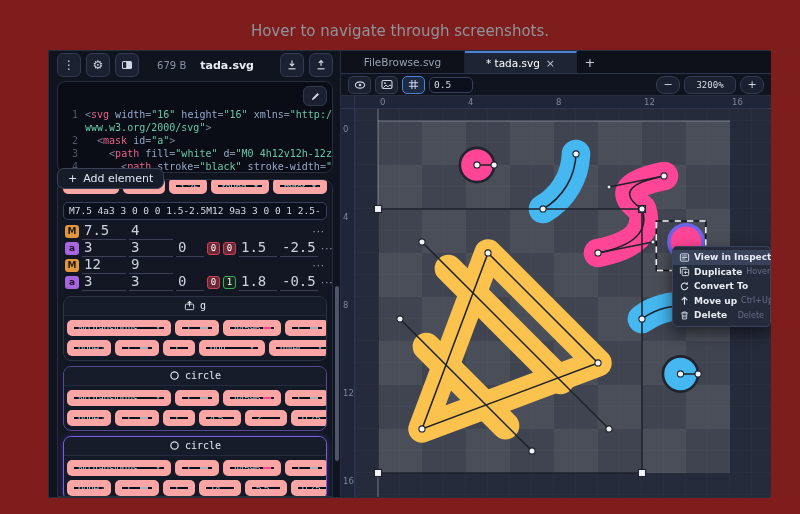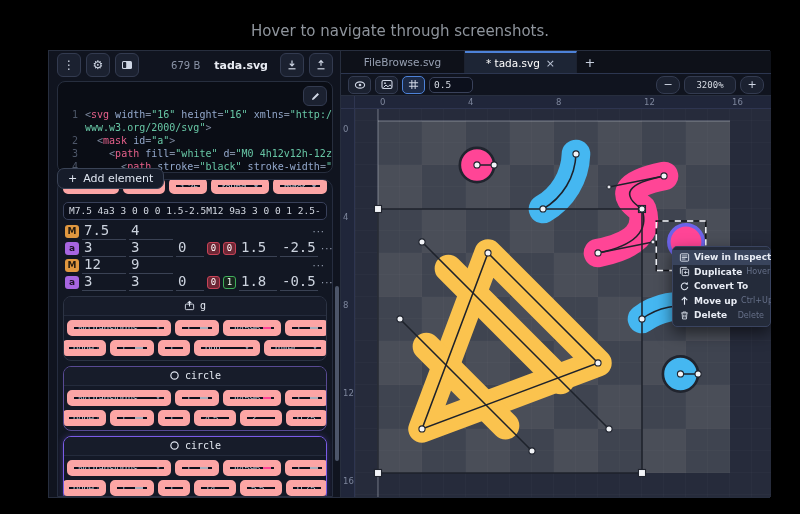--- a/index.html
+++ b/index.html
@@ -1,28 +1,28 @@
 <!DOCTYPE html>
 <html><head>
 <meta charset="utf-8">
 <style>
   html,body{margin:0;padding:0;background:#17191e;}
-  .page{position:relative;width:800px;height:514px;background:#000000;overflow:hidden;
+  .page{position:relative;width:800px;height:514px;background:#7f1d1d;overflow:hidden;
         font-family:"DejaVu Sans","Liberation Sans",sans-serif;}
   .hint{position:absolute;top:22px;left:0;width:100%;text-align:center;color:#8e949c;font-size:15px;}
   .app{position:absolute;left:48px;top:50px;width:722px;height:448px;background:#10131c;
        border:1px solid #272e3e;box-sizing:border-box;}
   
   .left{position:absolute;left:0;top:0;width:292px;height:446px;background:#10141f;border-right:1px solid #272e3e;box-sizing:border-box;}
   .ltoolbar{position:absolute;left:0;top:0;width:292px;height:28px;display:flex;align-items:center;padding:0 8px;gap:5px;box-sizing:border-box;}
   .tbtn{width:22px;height:22px;background:#1b2130;border:1px solid #333b50;border-radius:6px;color:#cfd6e4;
         display:flex;align-items:center;justify-content:center;font-size:12px;flex:0 0 auto;}
   .lt-spacer{flex:1;}
   .fsize{font-size:10px;color:#8a93a6;margin-right:9px;}
-  .fname{font-size:11px;font-weight:bold;color:#e8ebf2;margin-right:7px;}
+  .fname{font-size:11px;font-weight:bold;color:#e8ebf2;margin-right:21px;}
   .editor{position:absolute;left:8px;top:30px;width:276px;height:92px;background:#0a0d15;border:1px solid #272e3e;
           border-radius:8px;box-sizing:border-box;overflow:hidden;}
   .pencil{position:absolute;right:5px;top:4px;width:22px;height:18px;background:#1b2130;border:1px solid #333b50;border-radius:6px;
           display:flex;align-items:center;justify-content:center;}
   .codebox{position:absolute;left:0;top:26px;width:100%;}
   .cl{display:flex;font-family:"DejaVu Sans Mono",monospace;font-size:10px;line-height:13px;white-space:pre;}
   .ln{width:20px;text-align:right;padding-right:7px;color:#4d5668;flex:0 0 auto;}
   .tp{color:#7e8aa0}.tt{color:#e5608a}.ta{color:#93a8cc}.tv{color:#67c6a5}
   .addel{position:absolute;left:8px;top:117px;height:19px;padding:0 10px;background:#161c2a;border:1px solid #3a4356;
          border-radius:7px;color:#dfe5f0;font-size:11px;display:flex;align-items:center;gap:6px;z-index:3;}
@@ -49,21 +49,21 @@
         display:flex;align-items:center;justify-content:center;box-sizing:border-box;flex:0 0 auto;}
   .f-red{background:#6e2735;border:1px solid #c74357}.f-green{background:#18251d;border:1px solid #3fae5a}
   .dots{margin-left:auto;color:#9aa3b5;font-size:10px;letter-spacing:1px;}
   .section{margin-top:5px;border:1px solid #2c3344;border-radius:8px;overflow:hidden;background:#141927;}
   .section.dim{border-color:#584a93}
   .section.bright{border-color:#7a5ce8;box-shadow:0 0 6px rgba(122,92,232,.35)}
   .shead{height:18px;background:#171c2a;display:flex;align-items:center;justify-content:center;gap:5px;
          font-family:"DejaVu Sans Mono",monospace;font-size:10px;color:#e2e7f0;border-bottom:1px solid #242b3c;}
   .sbody{padding:4px 3px;}
   .srow2{display:flex;gap:4px;margin-bottom:4px;}
-  .srow2:last-child{margin-bottom:0;justify-content:center;}
+  .srow2:last-child{margin-bottom:0;}
   .scrollthumb{position:absolute;left:286px;top:235px;width:4px;height:175px;background:#4c5569;border-radius:2px;}
   
   .right{position:absolute;left:292px;top:0;width:430px;height:446px;background:#262b3b;}
   .tabbar{position:absolute;left:0;top:0;width:430px;height:23px;background:#0e1119;border-bottom:1px solid #2c3650;
           display:flex;box-sizing:border-box;}
   .tab{width:124px;display:flex;align-items:center;justify-content:center;gap:6px;font-size:10.5px;color:#97a0b2;
        border-right:1px solid #1c2230;box-sizing:border-box;}
   .tab.active{width:112px;background:#1d2535;color:#fff;border-top:2px solid #4d82d8;}
   .tabclose{color:#b9c2d4;font-size:11px;}
   .tabplus{width:26px;display:flex;align-items:center;justify-content:center;color:#c6cedd;font-size:13px;}

